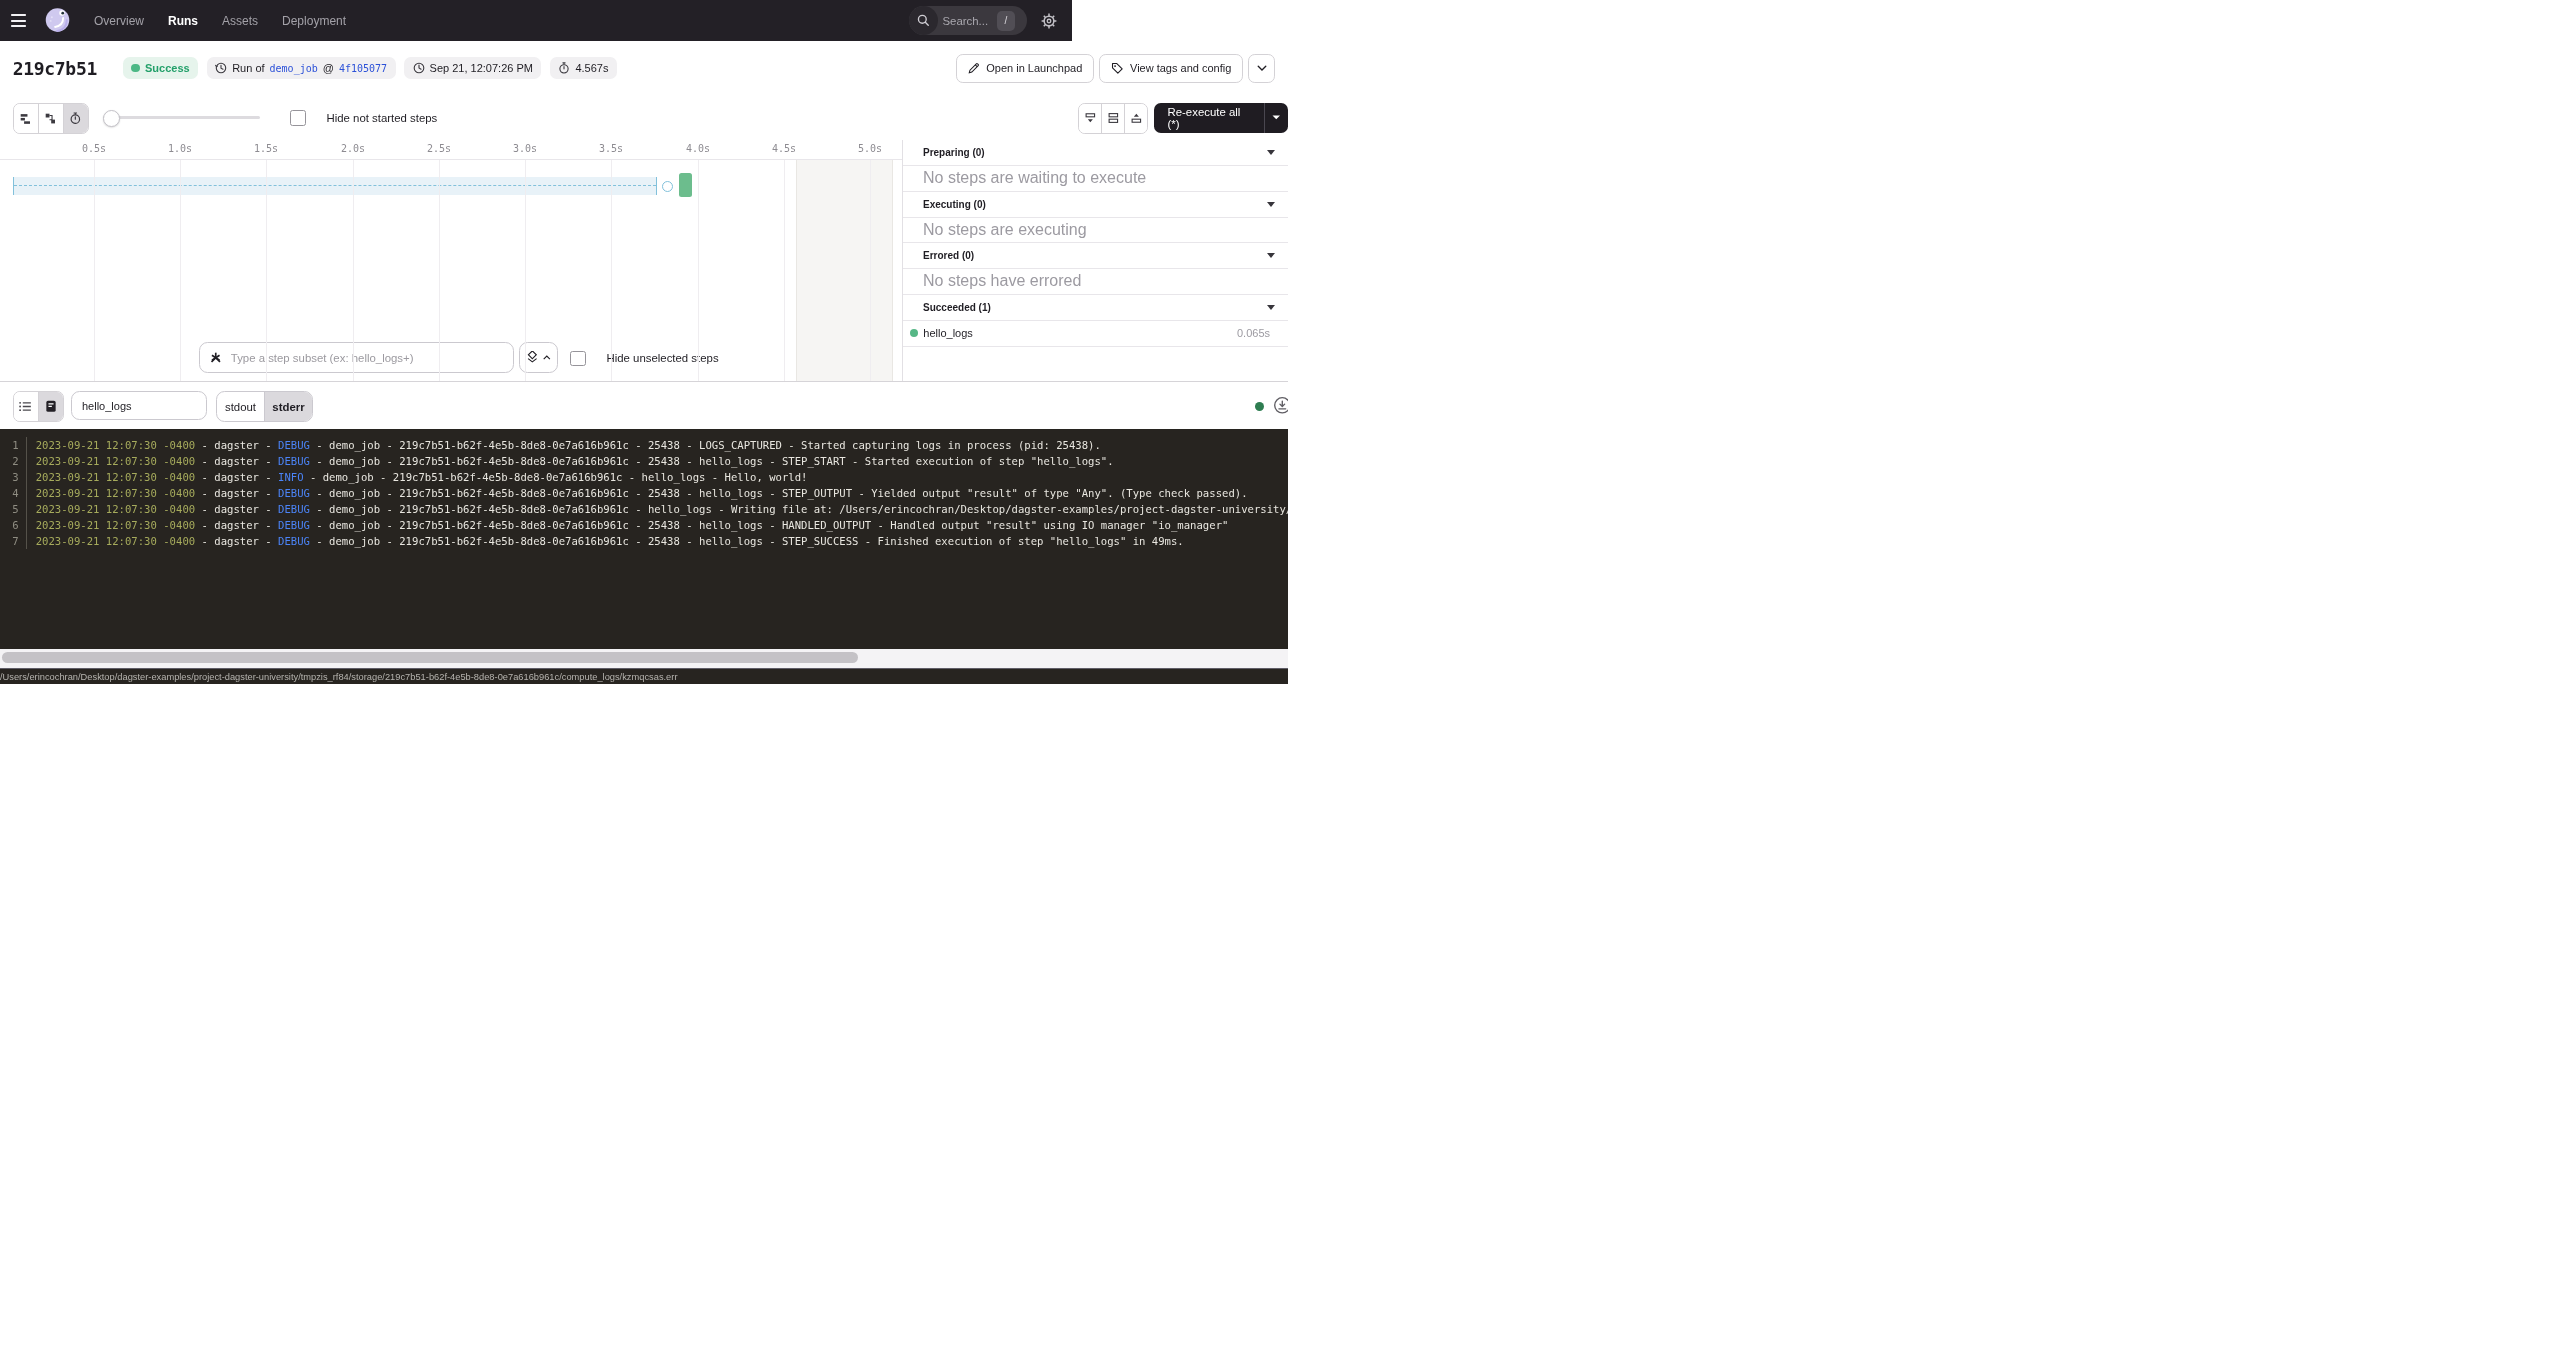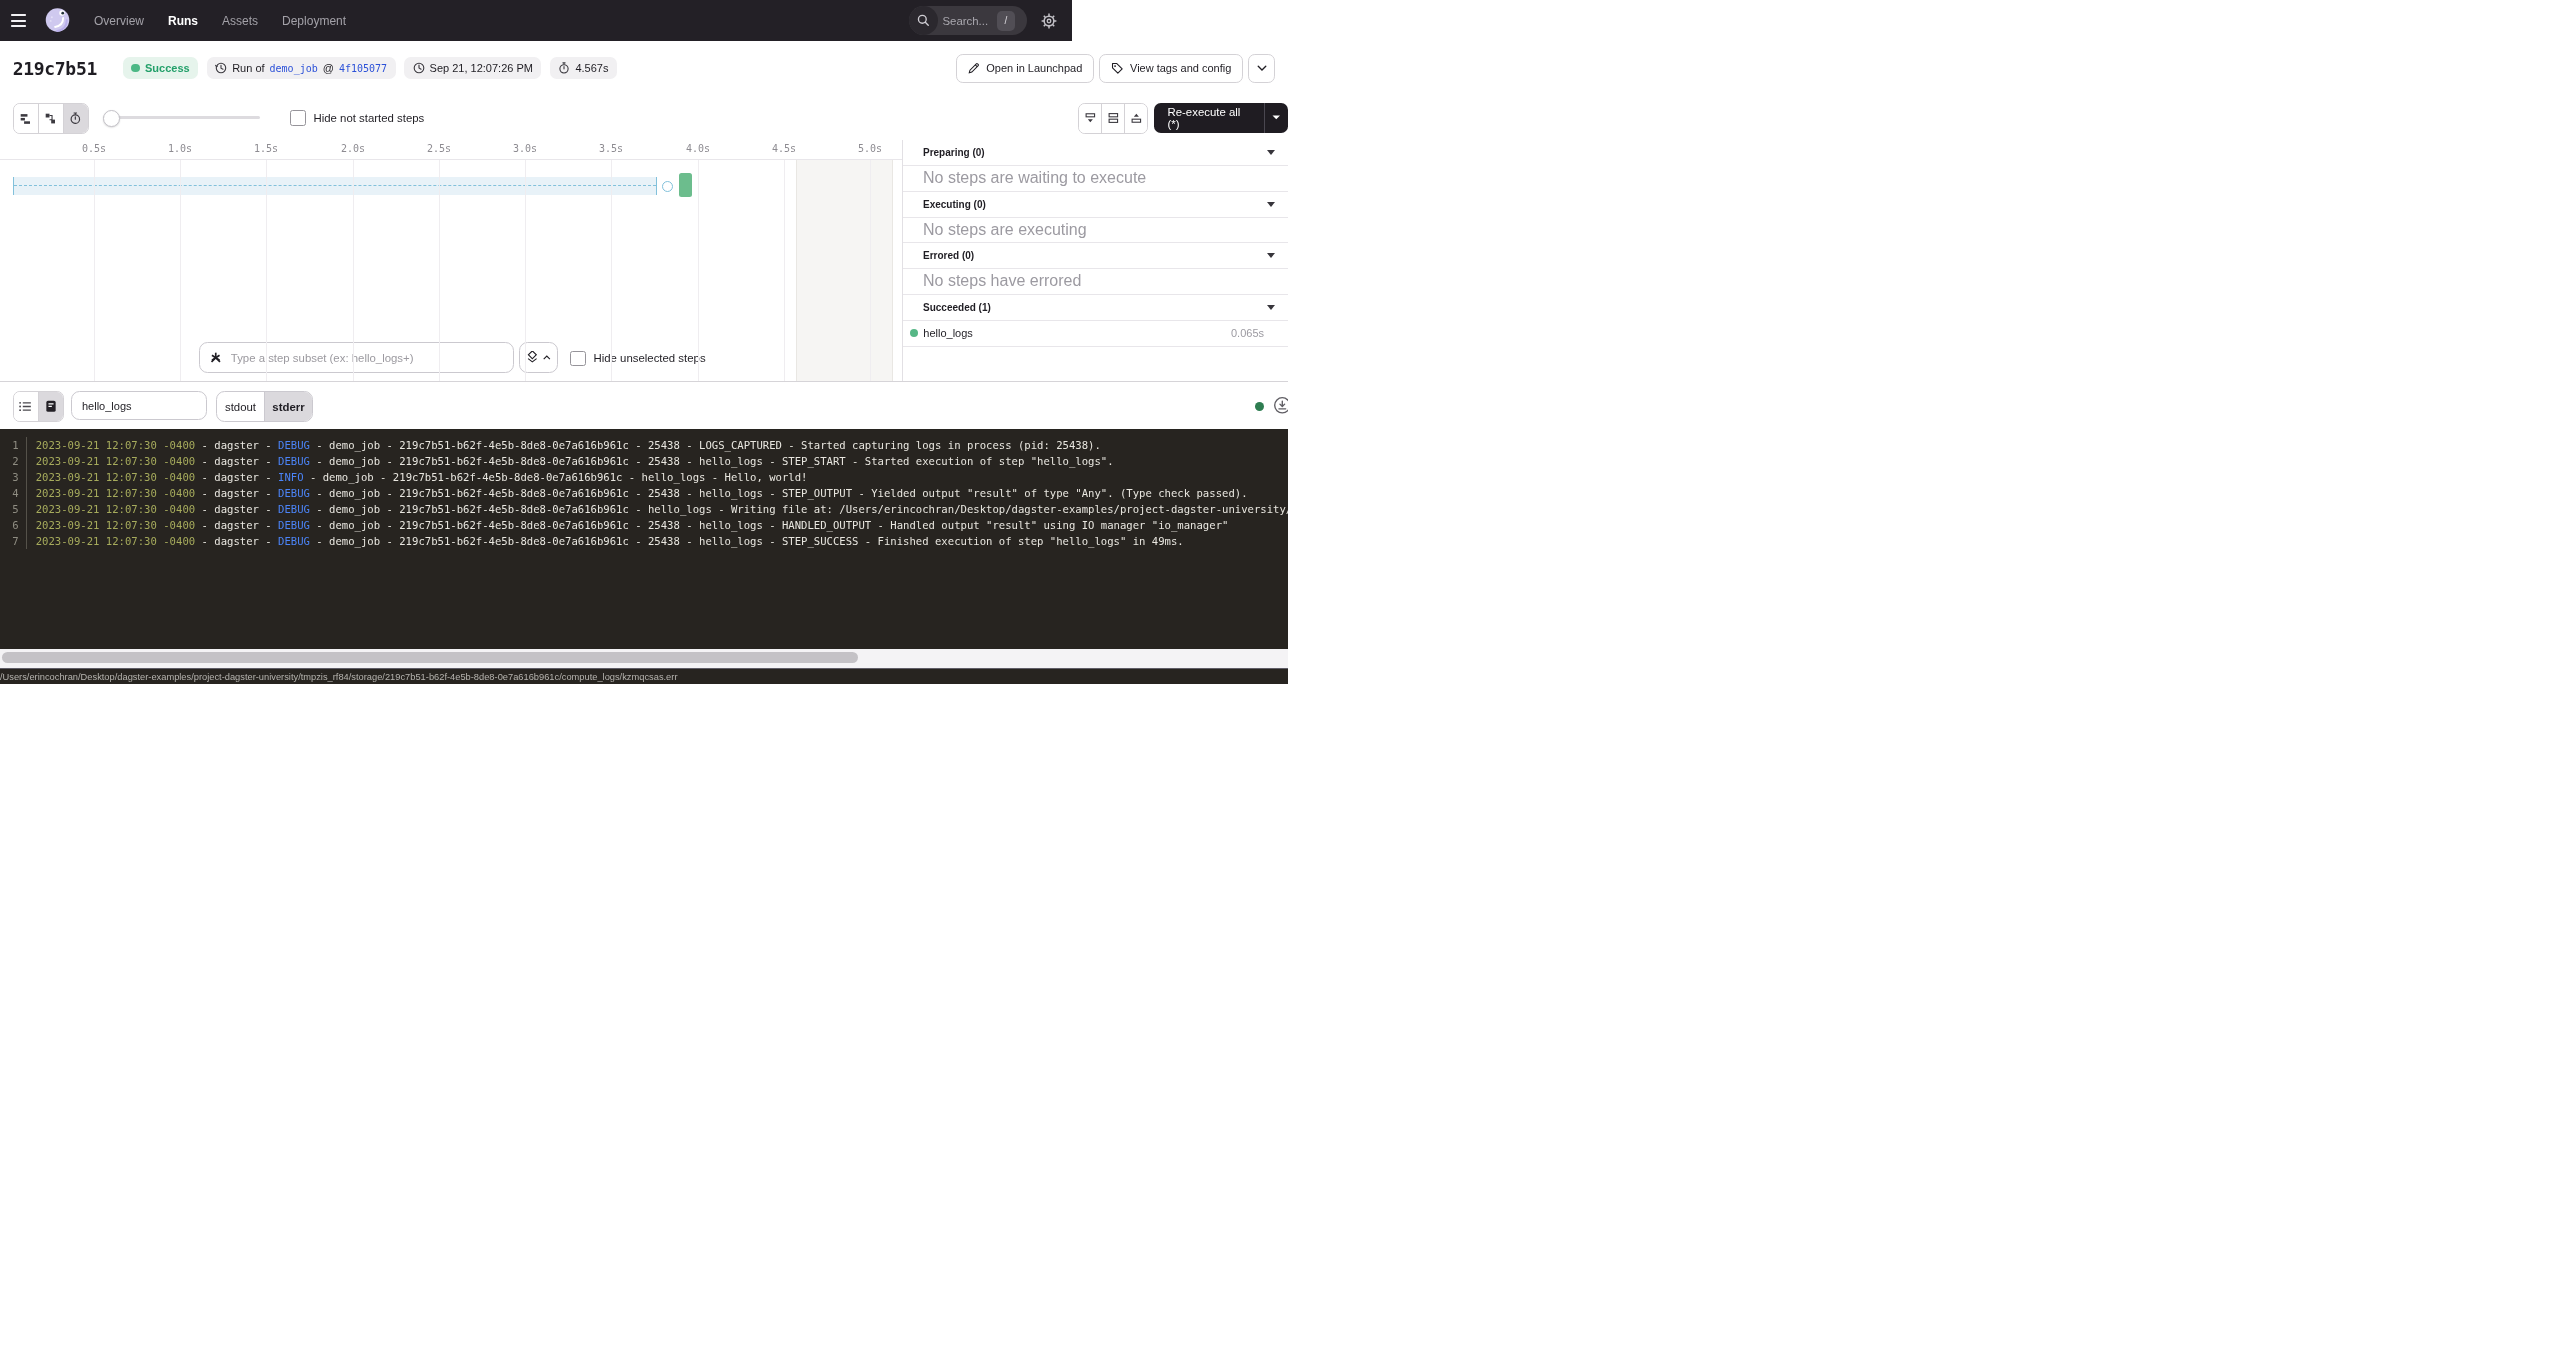--- a/index.html
+++ b/index.html
@@ -47,21 +47,21 @@
   .toolbar{position:absolute;left:0;top:95px;width:1288px;height:45px;background:#fff;}
   .seg-group{position:absolute;display:flex;border:0.8px solid #d4d2d6;border-radius:6.8px;
              overflow:hidden;background:#fff;height:29px;top:7.6px;}
   .seg{width:24px;display:flex;align-items:center;justify-content:center;cursor:pointer;background:#fff;}
   .seg + .seg{border-left:0.8px solid #d4d2d6;}
   .seg.selected{background:#dbd9dd;}
   .slider-track{position:absolute;left:103px;top:21px;width:157px;height:3.4px;background:#dddbdf;border-radius:1.7px;}
   .slider-knob{position:absolute;left:0px;top:-6px;width:15px;height:15px;border-radius:50%;
                background:#fff;border:0.8px solid #c4c2c8;box-shadow:0 0.8px 1.7px rgba(0,0,0,.15);cursor:pointer;}
   .checkbox{width:13.5px;height:13.5px;border:1.3px solid #96949a;border-radius:2.5px;background:#fff;flex:none;cursor:pointer;}
-  .check-row{position:absolute;display:flex;align-items:center;gap:8px;font-size:11.4px;color:#1f1d23;}
+  .check-row{position:absolute;display:flex;align-items:center;gap:21px;font-size:11.4px;color:#1f1d23;}
   .reexec{position:absolute;left:1154px;top:7.6px;height:30px;border-radius:6.8px;background:#1f1c22;
           color:#fff;display:flex;align-items:stretch;overflow:hidden;cursor:pointer;}
   .reexec-main{display:flex;align-items:center;padding:0 13.5px;font-size:11.4px;}
   .reexec-caret{display:flex;align-items:center;justify-content:center;width:24px;border-left:0.8px solid #4a4750;}
 
   
   .gantt-wrap{position:absolute;left:0;top:140px;width:902px;height:241px;}
   .gantt-axis{position:relative;height:18.6px;border-bottom:0.8px solid #e8e6ea;}
   .axis-label{position:absolute;top:2.5px;transform:translateX(-50%);font-size:10px;color:#8d8b91;
               font-family:"DejaVu Sans Mono",monospace;}
@@ -88,21 +88,21 @@
                box-sizing:border-box;overflow:hidden;background:#fff;}
   .sec-header{position:relative;height:25px;border-bottom:0.8px solid #e8e6ea;display:flex;align-items:center;
               padding-left:20px;font-size:10px;font-weight:bold;color:#1f1d23;cursor:pointer;}
   .sec-caret{position:absolute;right:13.5px;width:0;height:0;border-left:4.2px solid transparent;
              border-right:4.2px solid transparent;border-top:5px solid #37353b;}
   .sec-empty{height:24.5px;border-bottom:0.8px solid #e8e6ea;display:flex;align-items:center;
              padding-left:20px;font-size:16px;color:#9c9aa1;}
   .step-row{position:relative;height:25px;border-bottom:0.8px solid #e8e6ea;display:flex;align-items:center;
             font-size:11px;color:#1f1d23;cursor:pointer;}
   .step-row .dot{margin-left:6.8px;margin-right:5px;background:#56b786;}
-  .step-dur{position:absolute;right:24px;color:#9c9aa1;}
+  .step-dur{position:absolute;right:18px;color:#9c9aa1;}
 
   
   .log-toolbar{position:absolute;left:0;top:381px;width:1288px;height:48px;background:#fff;
                border-top:0.8px solid #d6d4d8;box-sizing:border-box;}
   .log-toolbar .seg-group{top:9.3px;}
   .filter-input{position:absolute;left:71px;top:9.3px;width:136px;height:29px;border:0.8px solid #cbc9cf;
                 border-radius:8.5px;box-sizing:border-box;padding:0 10px;font-size:11px;color:#1f1d23;outline:none;
                 font-family:"Liberation Sans",sans-serif;}
   .io-tabs{position:absolute;left:216px;top:9.3px;height:29px;display:flex;border:0.8px solid #cbc9cf;
            border-radius:8.5px;overflow:hidden;background:#fff;}

